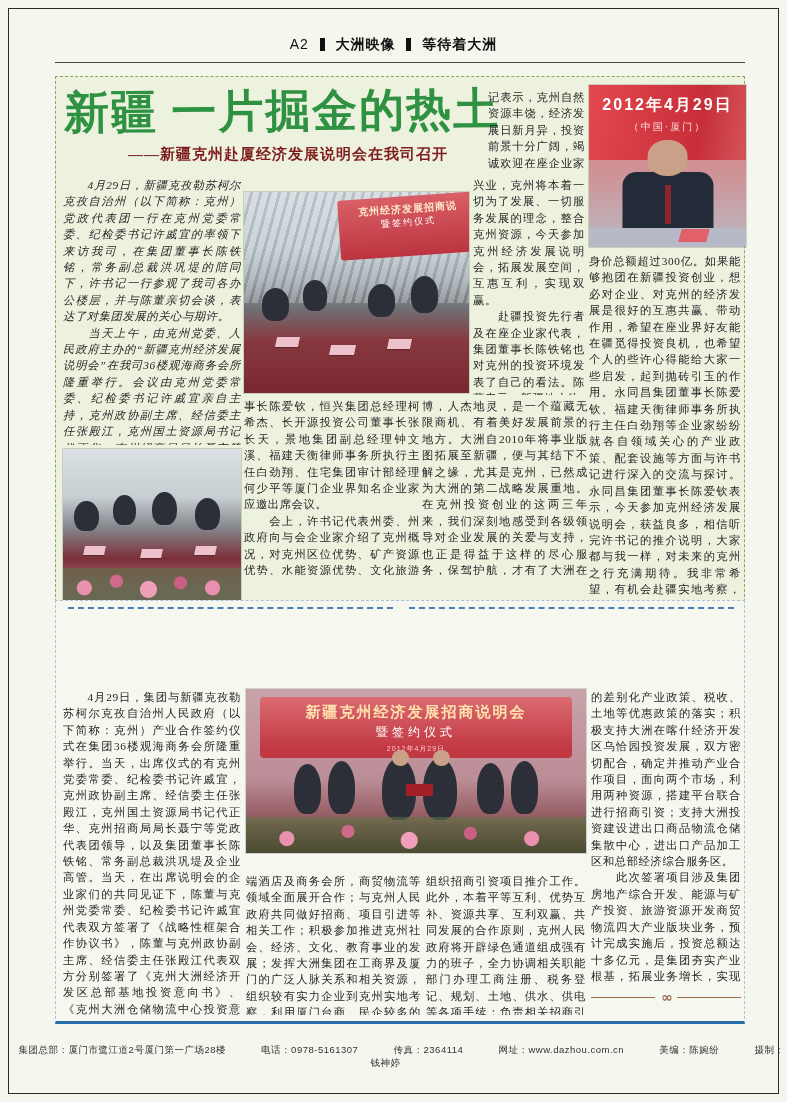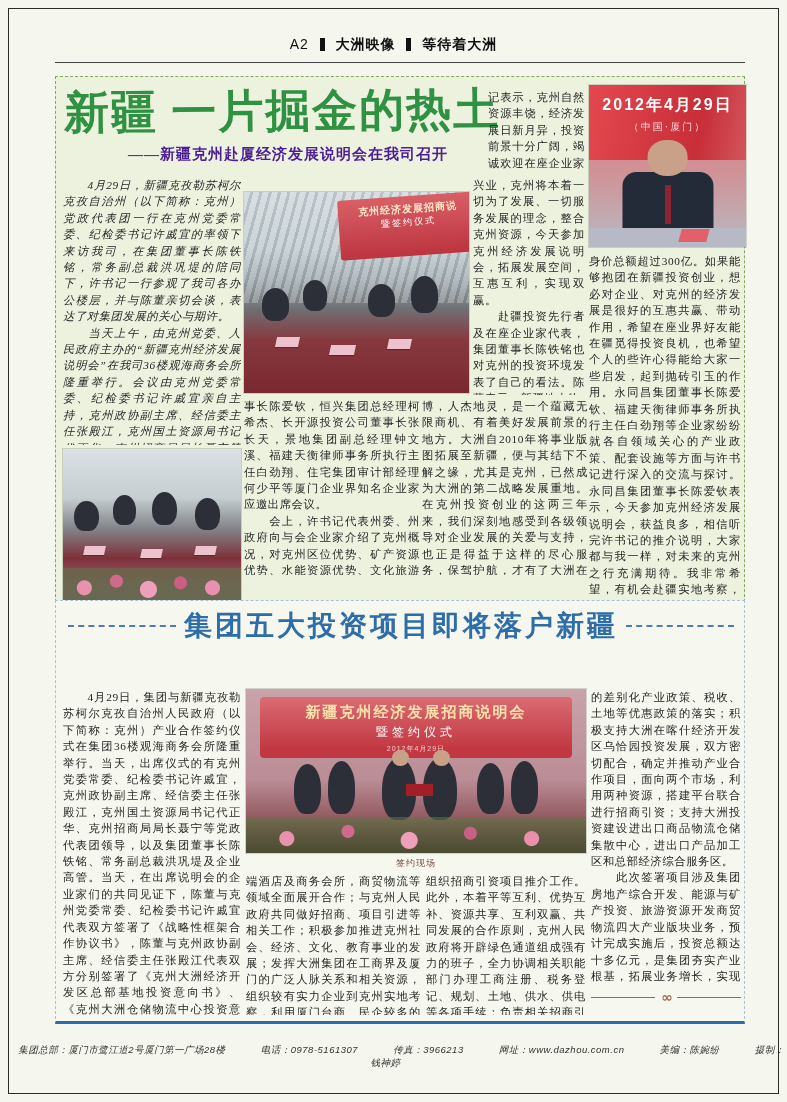--- a/index.html
+++ b/index.html
@@ -10,21 +10,21 @@
   .hdr{position:absolute;left:0;top:36px;width:100%;text-align:center;font-size:14px;letter-spacing:1px;color:#111;
        font-family:"Liberation Sans","DejaVu Sans",sans-serif;}
   .hdr b{font-weight:bold;}
   .hdr .bar{display:inline-block;width:5px;height:13px;background:#111;margin:0 6px;vertical-align:-2px;}
   .hdr-rule{position:absolute;left:55px;top:62px;width:690px;border-top:1.5px solid #444;}
   
   .box1{position:absolute;left:55px;top:76px;width:690px;height:546px;background:#edf2df;
         border:1px dashed #84a95e;box-sizing:border-box;}
   .a1-title{position:absolute;left:8px;top:10px;width:470px;font-size:45px;line-height:1.1;font-weight:900;
             color:#2f9142;letter-spacing:2px;transform:rotate(-0.5deg);white-space:nowrap;}
-  .a1-sub{position:absolute;left:72px;top:68px;font-size:15px;font-weight:bold;color:#4c1d95;letter-spacing:1px;}
+  .a1-sub{position:absolute;left:72px;top:68px;font-size:15px;font-weight:bold;color:#7f1d1d;letter-spacing:1px;}
   .txt{position:absolute;font-size:11.3px;line-height:16.4px;letter-spacing:0.6px;text-align:justify;
        white-space:pre-wrap;color:#262626;overflow:hidden;}
   
   .photo{position:absolute;overflow:hidden;box-shadow:0 0 0 1px rgba(0,0,0,0.15);text-decoration:underline;}
   .p-conf{background:linear-gradient(180deg,#ccd4d8 0%,#bcc6cb 28%,#9aa4aa 44%,#6f7073 58%,#87383e 74%,#7a2830 100%);}
   .p-conf .glass{position:absolute;left:0;top:0;width:100%;height:55%;
       background:repeating-linear-gradient(105deg,rgba(255,255,255,0.5) 0 6px,rgba(120,135,145,0.45) 6px 9px);opacity:.5;}
   .p-banner{position:absolute;right:-4%;top:2%;width:62%;height:30%;transform:rotate(-4deg);
       background:linear-gradient(180deg,#d95f66,#bc3440);border-radius:3px;color:#ffe9c8;text-align:center;
       font-family:"Liberation Sans","DejaVu Sans",sans-serif;}
@@ -72,21 +72,21 @@
   .a2-titlerow{position:absolute;left:4px;top:6px;width:682px;display:flex;align-items:center;}
   .a2-titlerow .dash{flex:1;border-top:2px dashed #4a7cb8;margin:0 8px;}
   .a2-title{font-size:28px;font-weight:900;color:#2e6da8;letter-spacing:3px;white-space:nowrap;}
   .orn{position:absolute;display:flex;align-items:center;color:#9a6a4d;}
   .orn .ln{flex:1;border-top:1px solid #9a6a4d;}
   .orn .knot{font-size:14px;font-weight:bold;padding:0 6px;letter-spacing:-2px;
       font-family:"DejaVu Sans",sans-serif;}
   
   .ftr{position:absolute;left:0;top:1044px;width:100%;text-align:center;font-size:9.5px;color:#333;
        font-family:"Liberation Sans","DejaVu Sans",sans-serif;letter-spacing:0.5px;}
-  .ftr span{margin:0 16px;font-style:italic;}
+  .ftr span{margin:0 16px;}
 </style>
 </head>
 <body>
 
 <div class="page">
   <div class="frame"></div>
 
   <div class="hdr">
     <span>A2</span>
     <span class="bar"></span>
@@ -151,21 +151,20 @@
       <div class="card" style="left:12%;top:64%;width:12%;height:6%;"></div>
       <div class="card" style="left:44%;top:66%;width:12%;height:6%;"></div>
       <div class="card" style="left:74%;top:64%;width:12%;height:6%;"></div>
       <div class="flowers"></div>
     </div>
   </div>
 
   <div class="box2">
     <div class="a2-titlerow">
       <div class="dash"></div>
-      <div class="a2-title">集团五大投资项目即将落户新疆</div>
       <div class="dash"></div>
     </div>
 
     <div class="txt" style="left:7px;top:88px;width:178px;height:326px;">　　4月29日，集团与新疆克孜勒苏柯尔克孜自治州人民政府（以下简称：克州）产业合作签约仪式在集团36楼观海商务会所隆重举行。当天，出席仪式的有克州党委常委、纪检委书记许戚宜，克州政协副主席、经信委主任张殿江，克州国土资源局书记代正华、克州招商局局长聂宁等党政代表团领导，以及集团董事长陈铁铭、常务副总裁洪巩堤及企业高管。当天，在出席说明会的企业家们的共同见证下，陈董与克州党委常委、纪检委书记许戚宜代表双方签署了《战略性框架合作协议书》，陈董与克州政协副主席、经信委主任张殿江代表双方分别签署了《克州大洲经济开发区总部基地投资意向书》、《克州大洲仓储物流中心投资意向书》、《克州大洲五星级酒店投资意向书》、《大洲&amp;兴业联合矿业投资协议书》、《大洲（中鑫）高端商务会所投资意向书》。
 　　根据战略性框架合作协议内容，集团将与克州在矿产资源、旅游资源、高</div>
 
     <div class="photo p-sign" style="left:190px;top:88px;width:340px;height:164px;">
       <div class="ban">
         <div class="b1">新疆克州经济发展招商说明会</div>
         <div class="b2">暨签约仪式</div>
@@ -175,37 +174,36 @@
       <div class="person" style="left:24%;top:44%;width:8%;height:32%;"></div>
       <div class="person" style="left:40%;top:42%;width:10%;height:38%;"></div>
       <div class="head" style="left:43%;top:37%;width:5%;height:10%;"></div>
       <div class="person" style="left:52%;top:42%;width:10%;height:38%;"></div>
       <div class="head" style="left:55%;top:37%;width:5%;height:10%;"></div>
       <div class="person" style="left:68%;top:45%;width:8%;height:31%;"></div>
       <div class="person" style="left:78%;top:44%;width:8%;height:32%;"></div>
       <div class="folder" style="left:47%;top:58%;width:8%;height:7%;"></div>
       <div class="flowers"></div>
     </div>
-    <div class="caption" style="left:190px;top:256px;width:340px;text-align:center;">签约现场</div>
 
     <div class="txt" style="left:190px;top:272px;width:175px;height:142px;">端酒店及商务会所，商贸物流等领域全面展开合作；与克州人民政府共同做好招商、项目引进等相关工作；积极参加推进克州社会、经济、文化、教育事业的发展；发挥大洲集团在工商界及厦门的广泛人脉关系和相关资源，组织较有实力企业到克州实地考察，利用厦门台商、民企较多的优势，协助克州在厦门</div>
 
     <div class="txt" style="left:370px;top:272px;width:160px;height:142px;">组织招商引资项目推介工作。此外，本着平等互利、优势互补、资源共享、互利双赢、共同发展的合作原则，克州人民政府将开辟绿色通道组成强有力的班子，全力协调相关职能部门办理工商注册、税务登记、规划、土地、供水、供电等各项手续；负责相关招商引资优惠政策的落实，特别是国家和自治区制定</div>
 
     <div class="txt" style="left:535px;top:88px;width:150px;height:296px;">的差别化产业政策、税收、土地等优惠政策的落实；积极支持大洲在喀什经济开发区乌恰园投资发展，双方密切配合，确定并推动产业合作项目，面向两个市场，利用两种资源，搭建平台联合进行招商引资；支持大洲投资建设进出口商品物流仓储集散中心，进出口产品加工区和总部经济综合服务区。
 　　此次签署项目涉及集团房地产综合开发、能源与矿产投资、旅游资源开发商贸物流四大产业版块业务，预计完成实施后，投资总额达十多亿元，是集团夯实产业根基，拓展业务增长，实现多元稳固跨越发展的重要战略举措，响应国家支持新疆发展的号召，也契合集团战略发展的需要，云程发轫，蓄势而发，相信在天时、地利、人和的良好契机下，在双方精诚合作共同努力下，一个更加美好而灿烂的未来等待着克州，等待着大洲。</div>
 
     <div class="orn" style="left:535px;top:388px;width:150px;">
       <div class="ln"></div>
       <div class="knot">∞</div>
       <div class="ln"></div>
     </div>
   </div>
 
   <div class="ftr">
     <span>集团总部：厦门市鹭江道2号厦门第一广场28楼</span>
     <span>电话：0978-5161307</span>
-    <span>传真：3966213</span>
+    <span>传真：2364114</span>
     <span>网址：www.dazhou.com.cn</span>
     <span>美编：陈婉纷</span>
     <span>摄制：钱神婷</span>
   </div>
 </div>
 
 </body></html>

